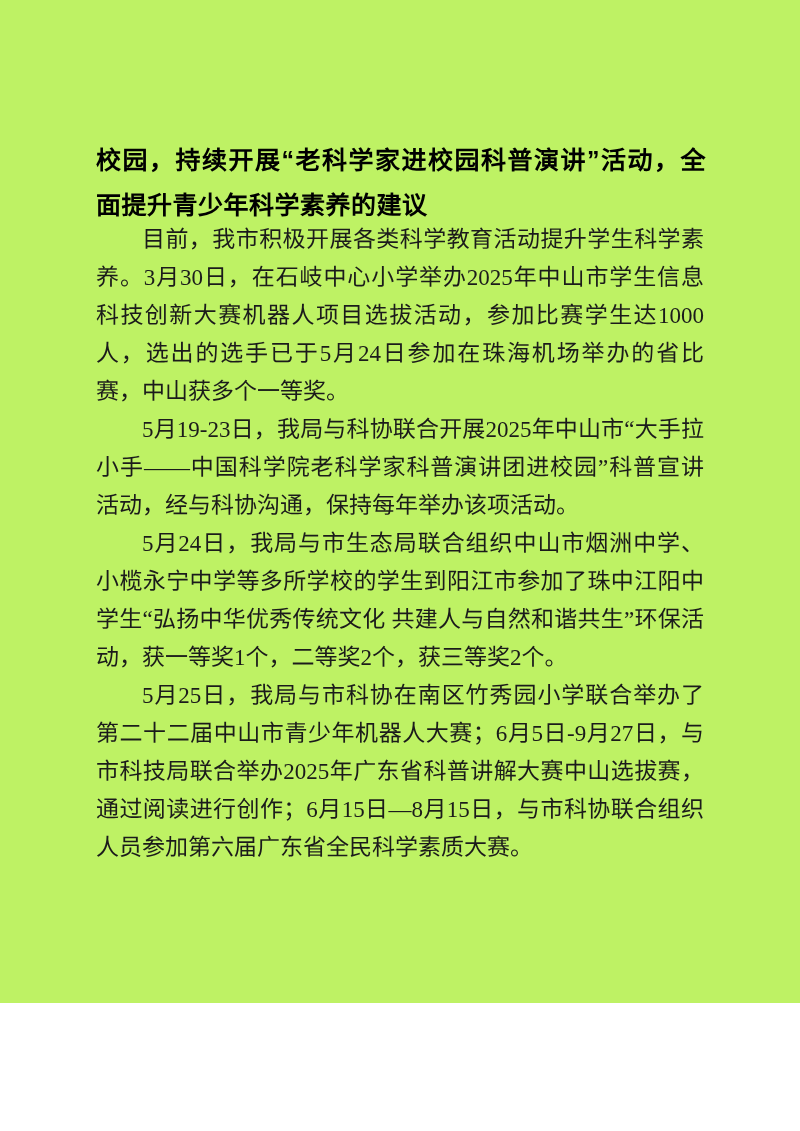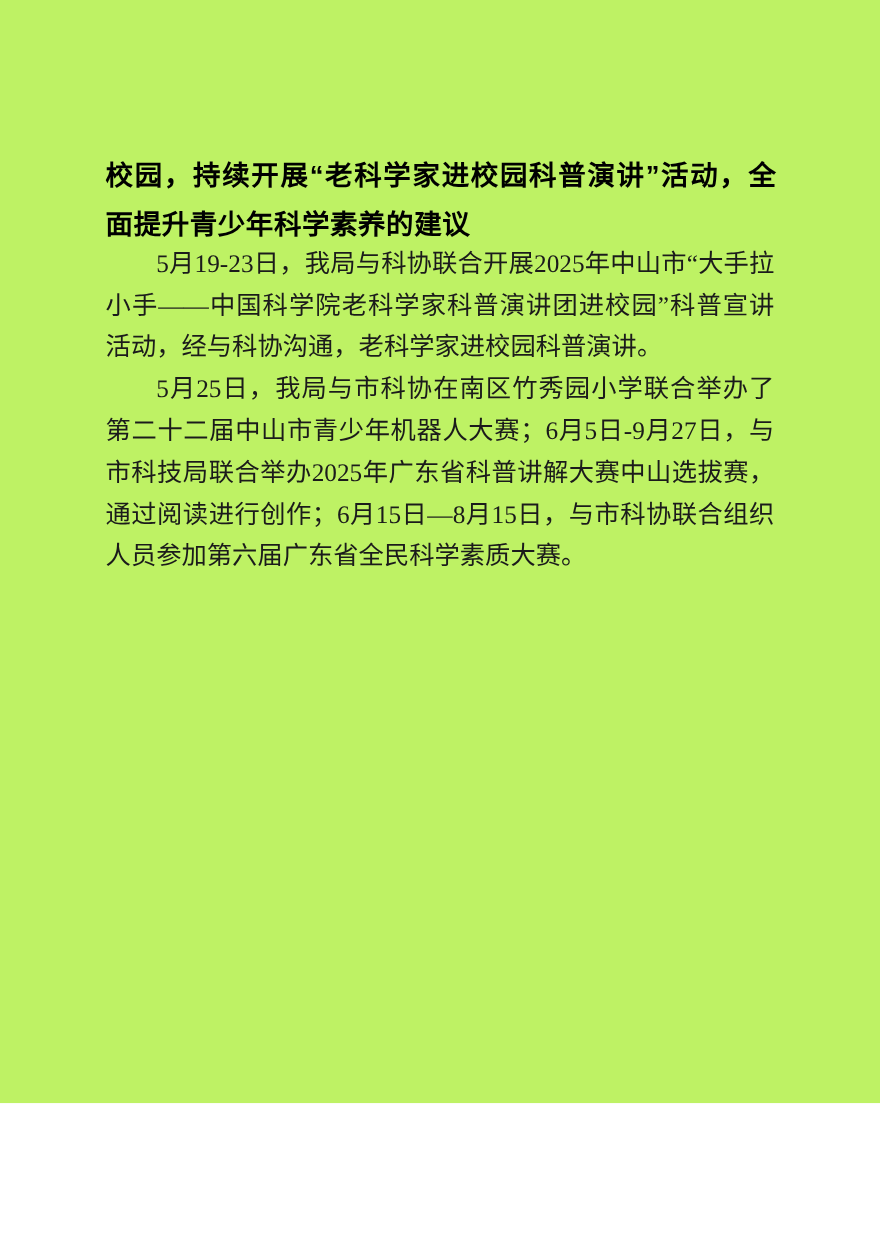--- a/index.html
+++ b/index.html
@@ -59,19 +59,21 @@
   }
 </style>
 </head>
 <body>
 
 <div class="page">
 
   <h1 class="doc-heading">校园，持续开展“老科学家进校园科普演讲”活动，全面提升青少年科学素养的建议</h1>
 
   <div class="doc-body">
-    <p>5月19-23日，我局与科协联合开展2025年中山市“大手拉小手——中国科学院老科学家科普演讲团进校园”科普宣讲活动，经与科协沟通，老科学家进校园科普演讲。</p>
+    <p>目前，我市积极开展各类科学教育活动提升学生科学素养。3月30日，在石岐中心小学举办2025年中山市学生信息科技创新大赛机器人项目选拔活动，参加比赛学生达1000人，选出的选手已于5月24日参加在珠海机场举办的省比赛，中山获多个一等奖。</p>
+    <p>5月19-23日，我局与科协联合开展2025年中山市“大手拉小手——中国科学院老科学家科普演讲团进校园”科普宣讲活动，经与科协沟通，保持每年举办该项活动。</p>
+    <p>5月24日，我局与市生态局联合组织中山市烟洲中学、小榄永宁中学等多所学校的学生到阳江市参加了珠中江阳中学生“弘扬中华优秀传统文化 共建人与自然和谐共生”环保活动，获一等奖1个，二等奖2个，获三等奖2个。</p>
     <p>5月25日，我局与市科协在南区竹秀园小学联合举办了第二十二届中山市青少年机器人大赛；6月5日-9月27日，与市科技局联合举办2025年广东省科普讲解大赛中山选拔赛，通过阅读进行创作；6月15日—8月15日，与市科协联合组织人员参加第六届广东省全民科学素质大赛。</p>
   </div>
 
   <div class="page-number">— 7 —</div>
 
 </div>
 
 </body></html>

